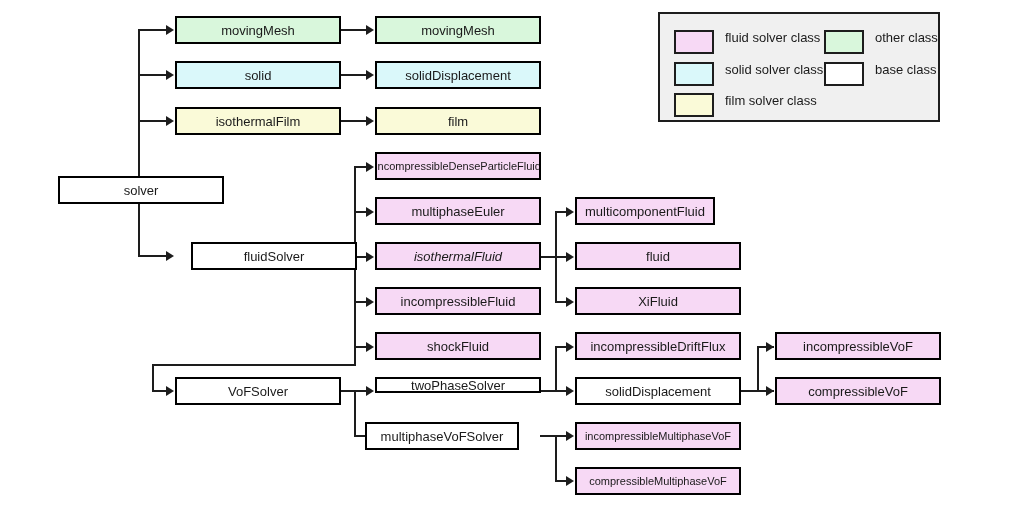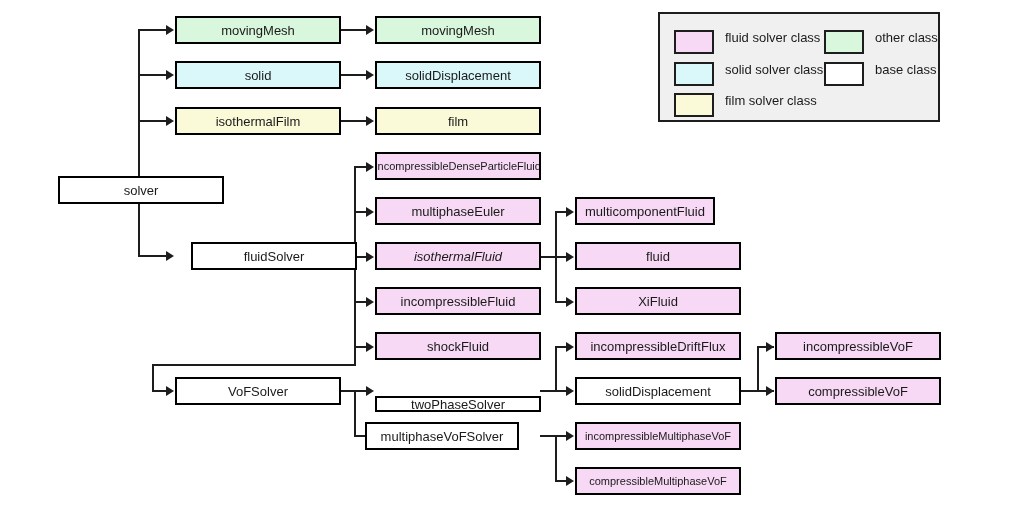--- a/index.html
+++ b/index.html
@@ -185,21 +185,21 @@
   <div class="node fluid" style="left:375px; top:197px; width:166px; height:28px;">multiphaseEuler</div>
   <div class="node fluid" style="left:375px; top:242px; width:166px; height:28px;font-style:italic;">isothermalFluid</div>
   <div class="node fluid" style="left:375px; top:287px; width:166px; height:28px;">incompressibleFluid</div>
   <div class="node fluid" style="left:375px; top:332px; width:166px; height:28px;">shockFluid</div>
 
   <div class="node fluid" style="left:575px; top:197px; width:140px; height:28px;">multicomponentFluid</div>
   <div class="node fluid" style="left:575px; top:242px; width:166px; height:28px;">fluid</div>
   <div class="node fluid" style="left:575px; top:287px; width:166px; height:28px;">XiFluid</div>
 
   <div class="node base" style="left:175px; top:377px; width:166px; height:28px;">VoFSolver</div>
-  <div class="node base" style="left:375px; top:377px; width:166px; height:16px;margin-top:19px;">twoPhaseSolver</div>
+  <div class="node base" style="left:375px; top:377px; width:166px; height:16px;">twoPhaseSolver</div>
   <div class="node base" style="left:365px; top:422px; width:154px; height:28px;">multiphaseVoFSolver</div>
 
   <div class="node fluid" style="left:575px; top:332px; width:166px; height:28px;">incompressibleDriftFlux</div>
   <div class="node base" style="left:575px; top:377px; width:166px; height:28px;">solidDisplacement</div>
   <div class="node fluid small" style="left:575px; top:422px; width:166px; height:28px;">incompressibleMultiphaseVoF</div>
   <div class="node fluid small" style="left:575px; top:467px; width:166px; height:28px;">compressibleMultiphaseVoF</div>
 
   <div class="node fluid" style="left:775px; top:332px; width:166px; height:28px;">incompressibleVoF</div>
   <div class="node fluid" style="left:775px; top:377px; width:166px; height:28px;">compressibleVoF</div>
 

